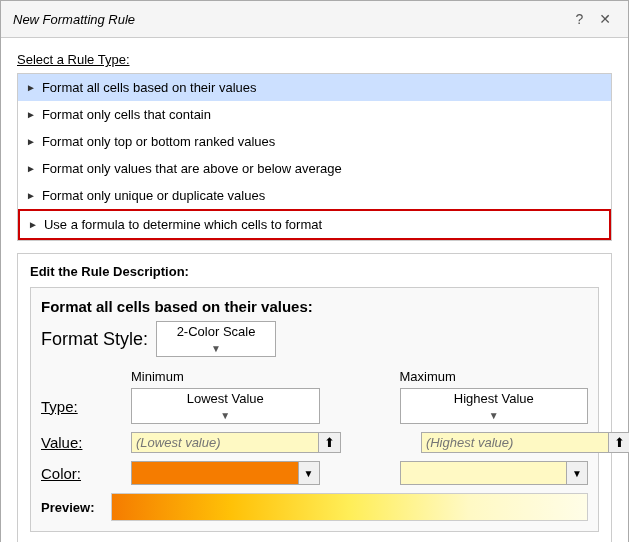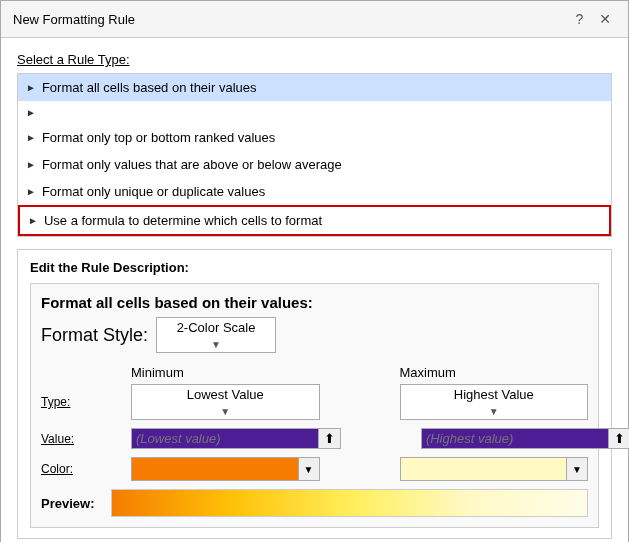--- a/index.html
+++ b/index.html
@@ -24,20 +24,21 @@
       border-bottom: 1px solid #ccc;
       padding: 8px 12px;
       display: flex;
       align-items: center;
       justify-content: space-between;
     }
     .title-bar-text {
       font-size: 13px;
       font-weight: normal;
       color: #000;
+      font-style: italic;
     }
     .title-bar-controls {
       display: flex;
       gap: 6px;
       align-items: center;
     }
     .title-bar-controls span {
       font-size: 14px;
       color: #555;
       cursor: pointer;
@@ -121,27 +122,27 @@
       grid-template-columns: 80px 1fr 60px 1fr;
       gap: 4px 10px;
       align-items: center;
       margin-bottom: 8px;
     }
     .col-header {
       font-size: 13px;
       font-weight: normal;
     }
     .row-label {
-      font-size: 12px;
+      font-size: 15px;
       text-decoration: underline;
     }
     .input-with-btn {
       display: flex;
       border: 1px solid #aaa;
-      background: #4c1d95;
+      background: #fef9c3;
     }
     .input-with-btn input {
       border: none;
       background: transparent;
       font-size: 13px;
       outline: none;
       flex: 1;
       padding: 2px 4px;
       color: #888;
       font-style: italic;
@@ -227,20 +228,21 @@
 
     <div class="section-label">Select a Rule Type:</div>
     <div class="rule-list">
 
     <div class="rule-item selected">
           <span class="rule-arrow">►</span>
           <span>Format all cells based on their values</span>
         </div>
         <div class="rule-item">
           <span class="rule-arrow">►</span>
+          <span>Format only cells that contain</span>
         </div>
         <div class="rule-item">
           <span class="rule-arrow">►</span>
           <span>Format only top or bottom ranked values</span>
         </div>
         <div class="rule-item">
           <span class="rule-arrow">►</span>
           <span>Format only values that are above or below average</span>
         </div>
         <div class="rule-item">

